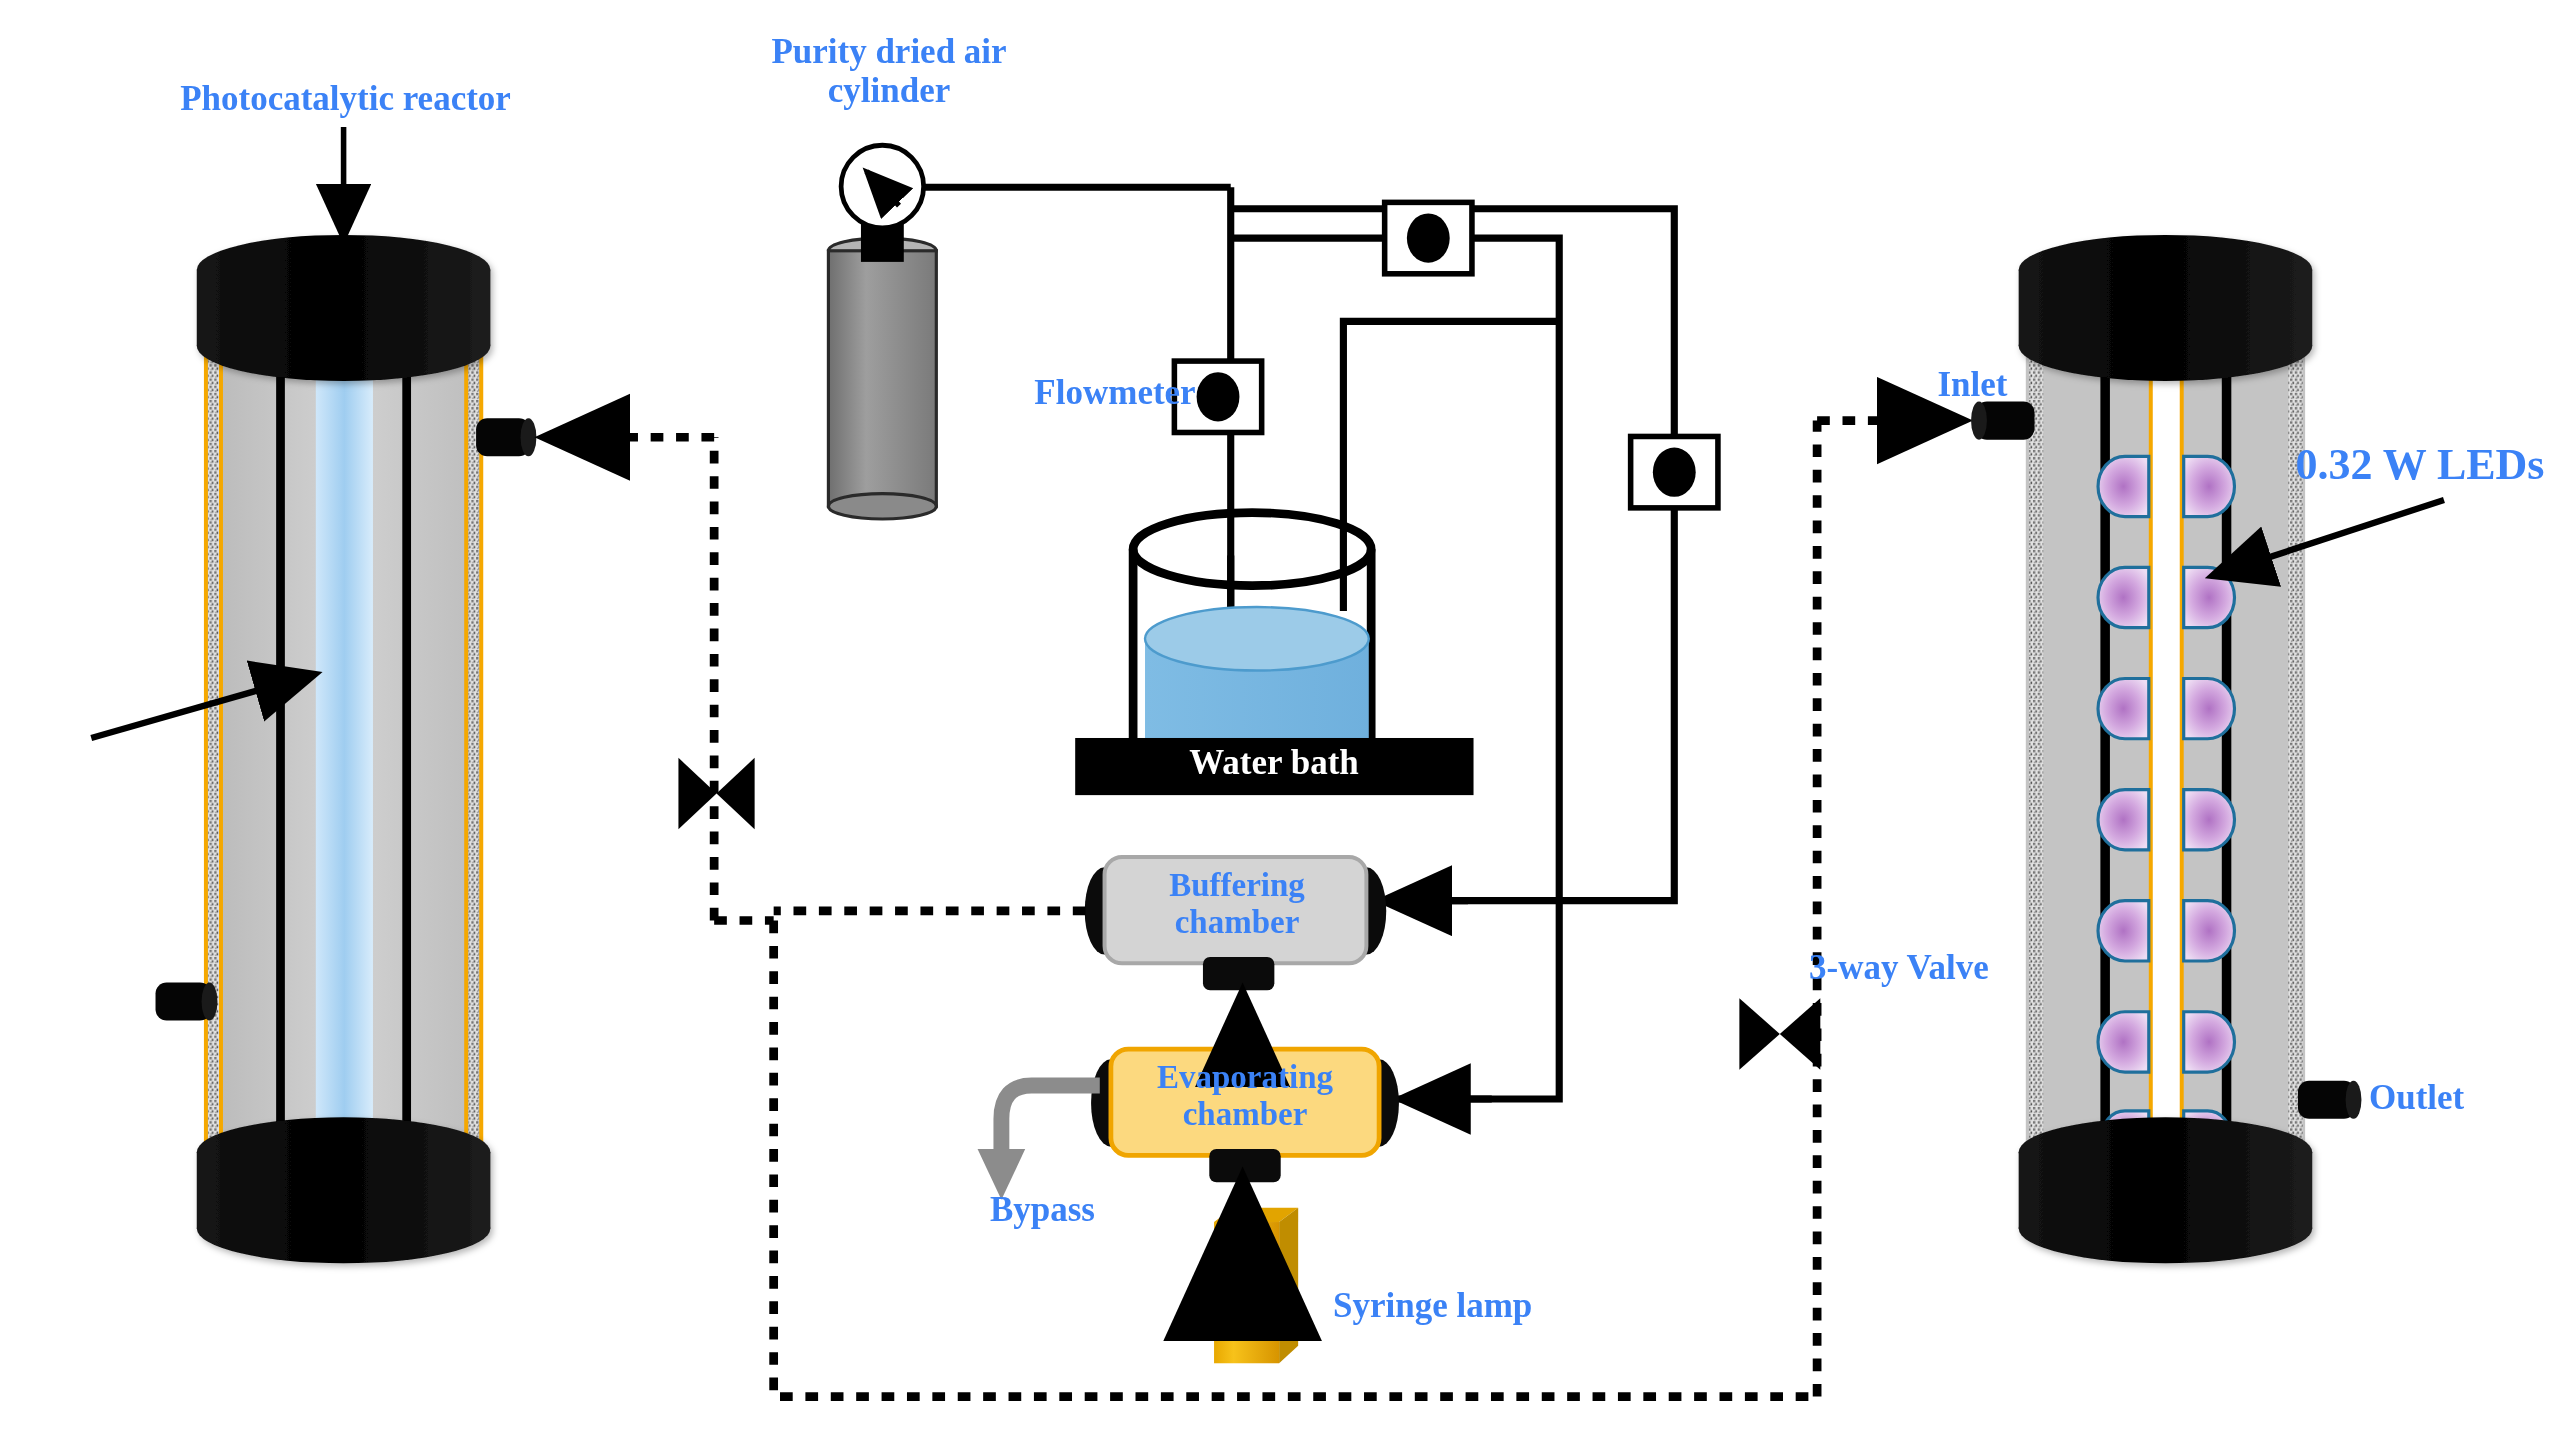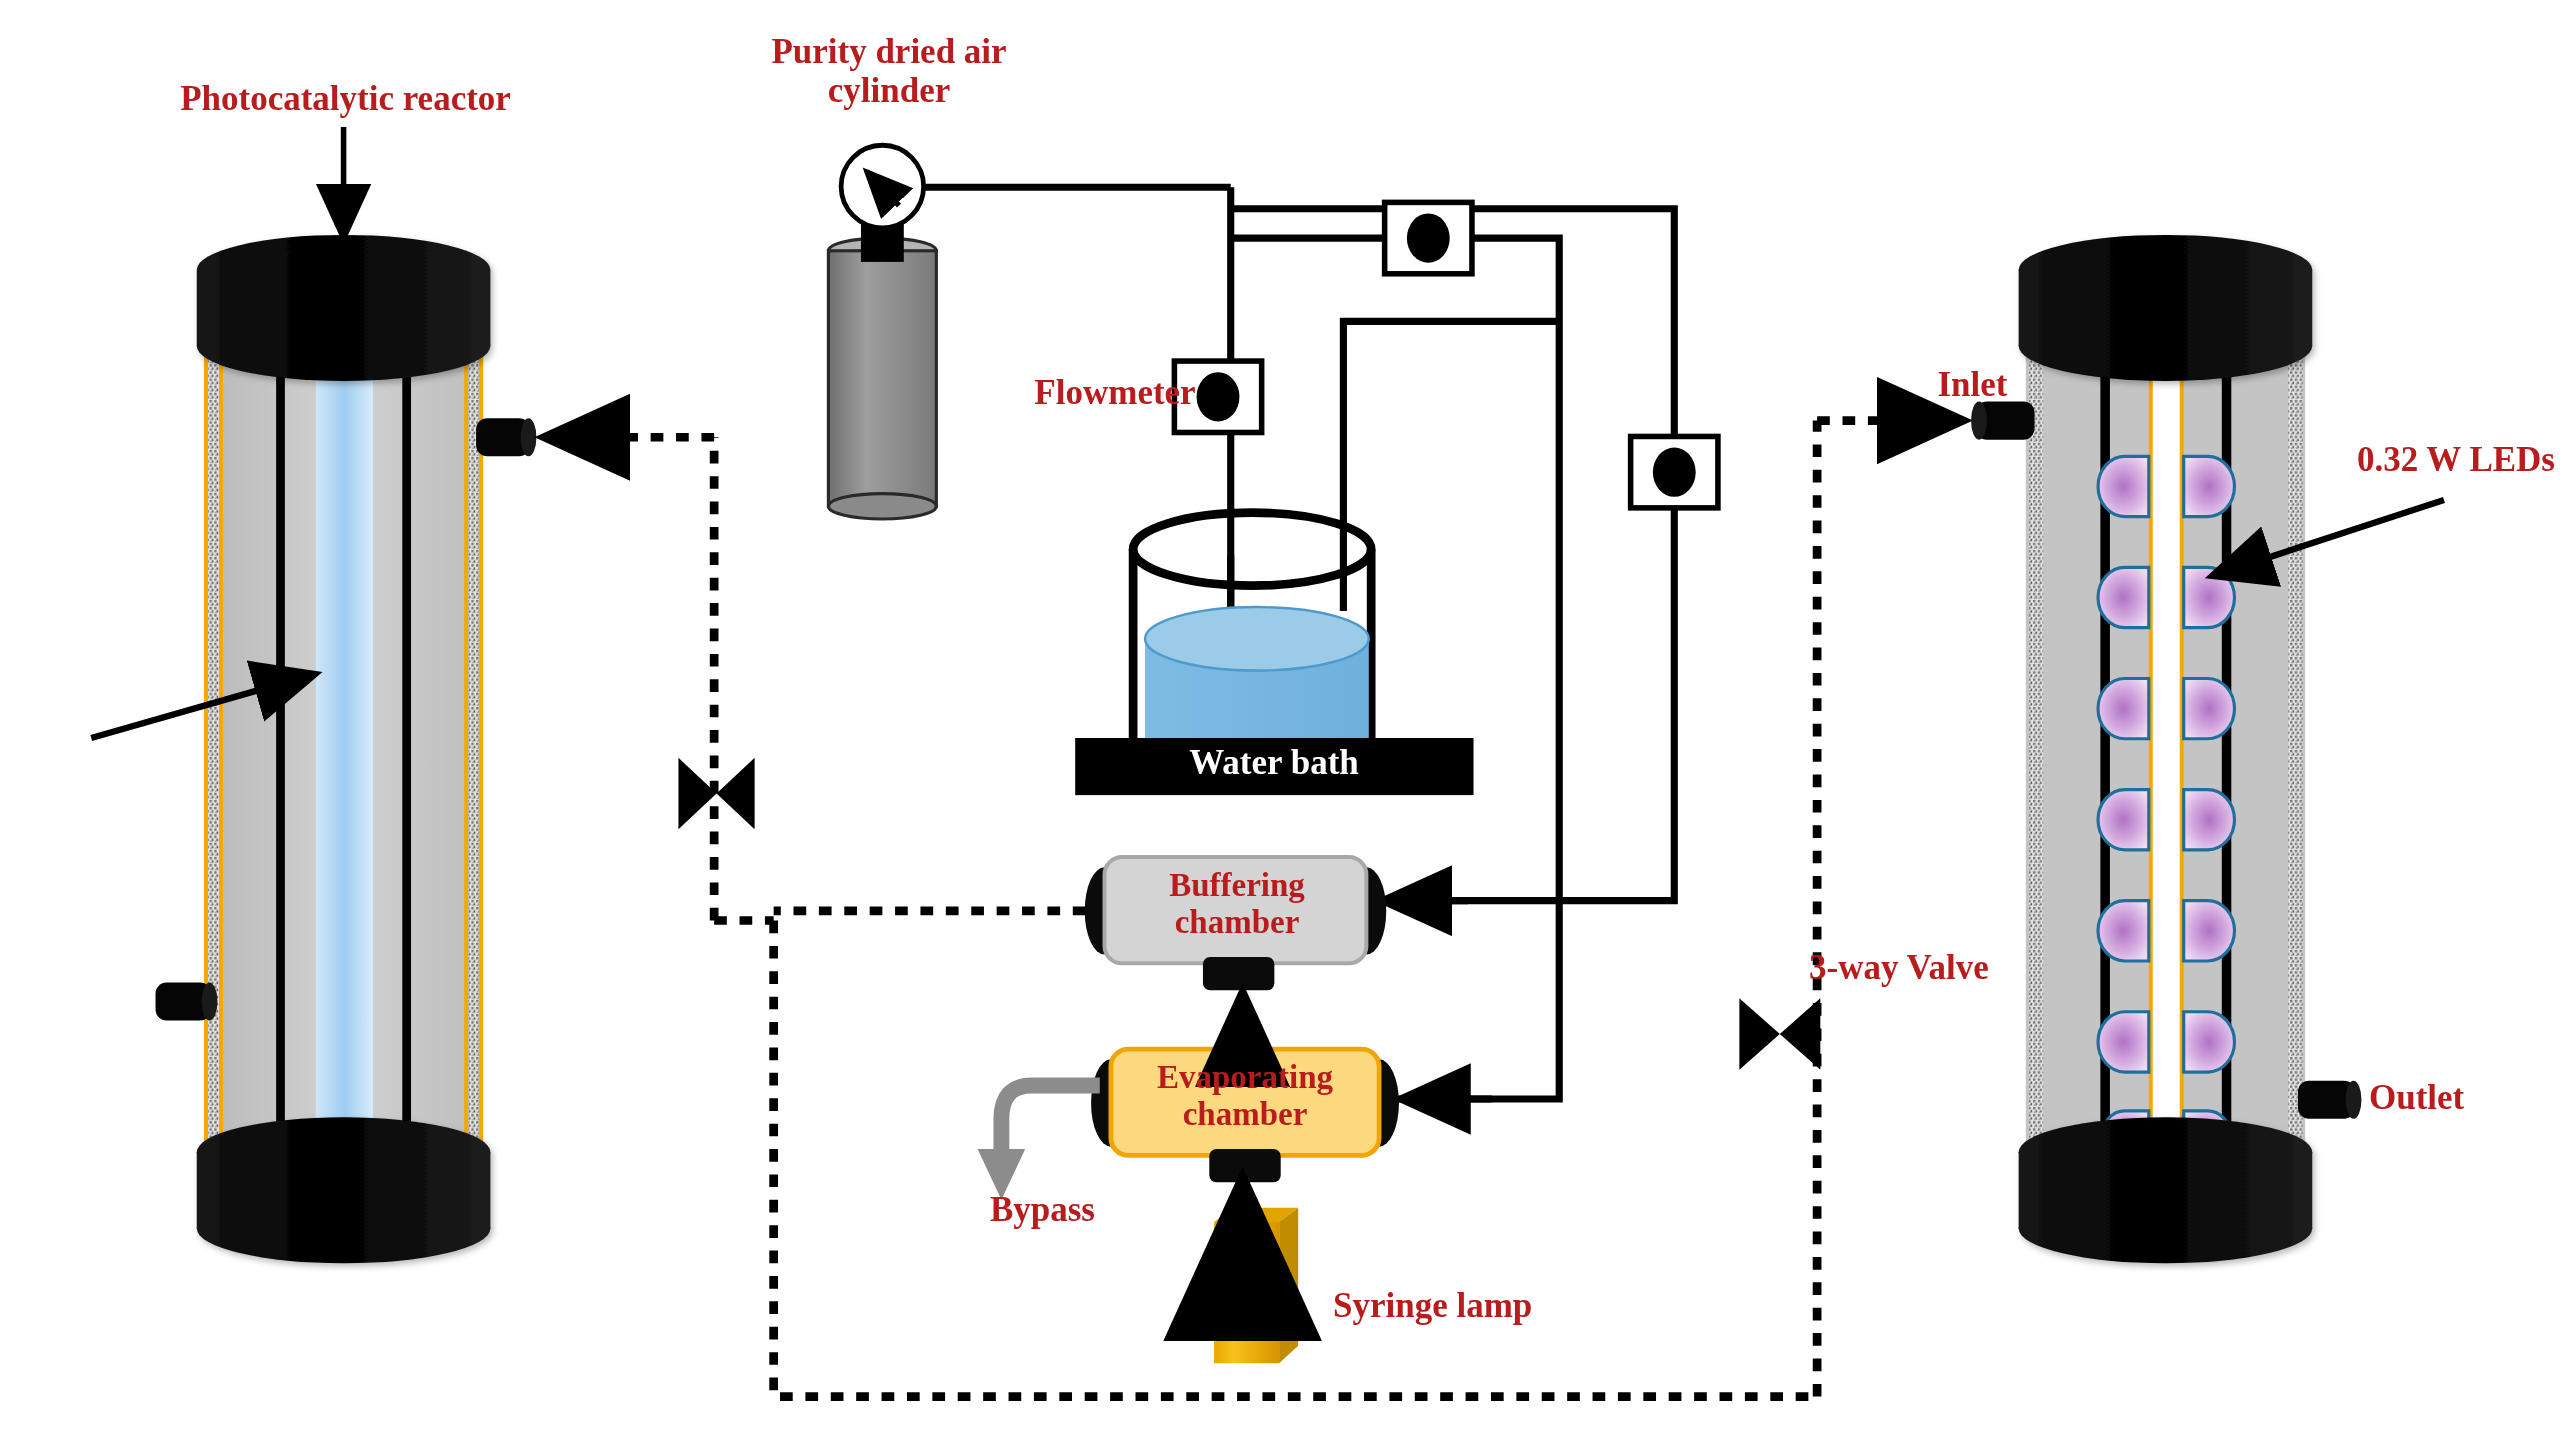--- a/index.html
+++ b/index.html
@@ -1,20 +1,20 @@
 <!DOCTYPE html>
 <html style="font-size:12.7px"><head>
 <meta charset="utf-8">
 <style>
   html,body{margin:0;padding:0;background:#fff;}
   body{width:2563px;height:1449px;position:relative;overflow:hidden;
        font-family:"Liberation Serif","DejaVu Serif",serif;}
   #stage{position:absolute;left:0;top:0;width:2563px;height:1449px;}
   svg#diagram{position:absolute;left:0;top:0;width:2563px;height:1449px;}
-  .lbl{position:absolute;font-weight:bold;color:#b91c1c;line-height:1.12;
+  .lbl{position:absolute;font-weight:bold;color:#3b82f6;line-height:1.12;
        white-space:pre-line;text-align:center;}
 </style>
 </head>
 <body>
 
 <div id="stage">
 
 <svg id="diagram" viewBox="0 0 3230 1826">
   <defs>
     <linearGradient id="gradCap" x1="0" y1="0" x2="1" y2="0">
@@ -308,16 +308,16 @@
 <div class="lbl" style="left:905px;top:1190px;width:190px;font-size:35px;text-align:right;">Bypass</div>
 
 <div class="lbl" style="left:1333px;top:1286px;width:286px;font-size:35px;text-align:left;">Syringe lamp</div>
 
 <div class="lbl" style="left:1809px;top:948px;width:238px;font-size:35px;text-align:left;">3-way Valve</div>
 
 <div class="lbl" style="left:1901px;top:365px;width:143px;font-size:35px;">Inlet</div>
 
 <div class="lbl" style="left:2369px;top:1078px;width:159px;font-size:35px;text-align:left;">Outlet</div>
 
-<div class="lbl" style="left:2285px;top:440px;width:270px;font-size:35px;text-align:right;">0.32 W LEDs</div>
+<div class="lbl" style="left:2285px;top:440px;width:270px;font-size:44px;">0.32 W LEDs</div>
 
 </div>
 
 
 </body></html>

